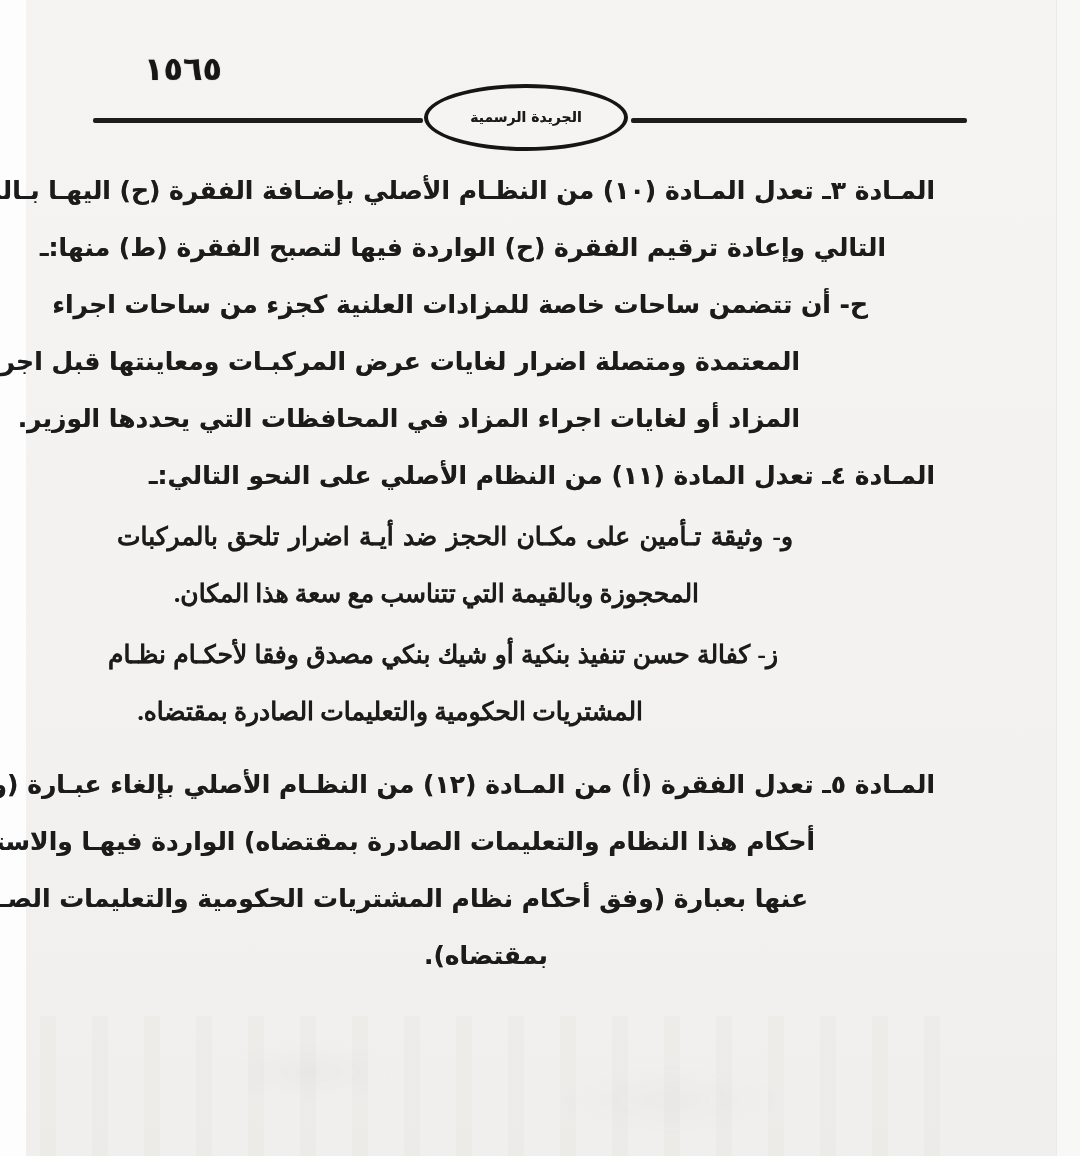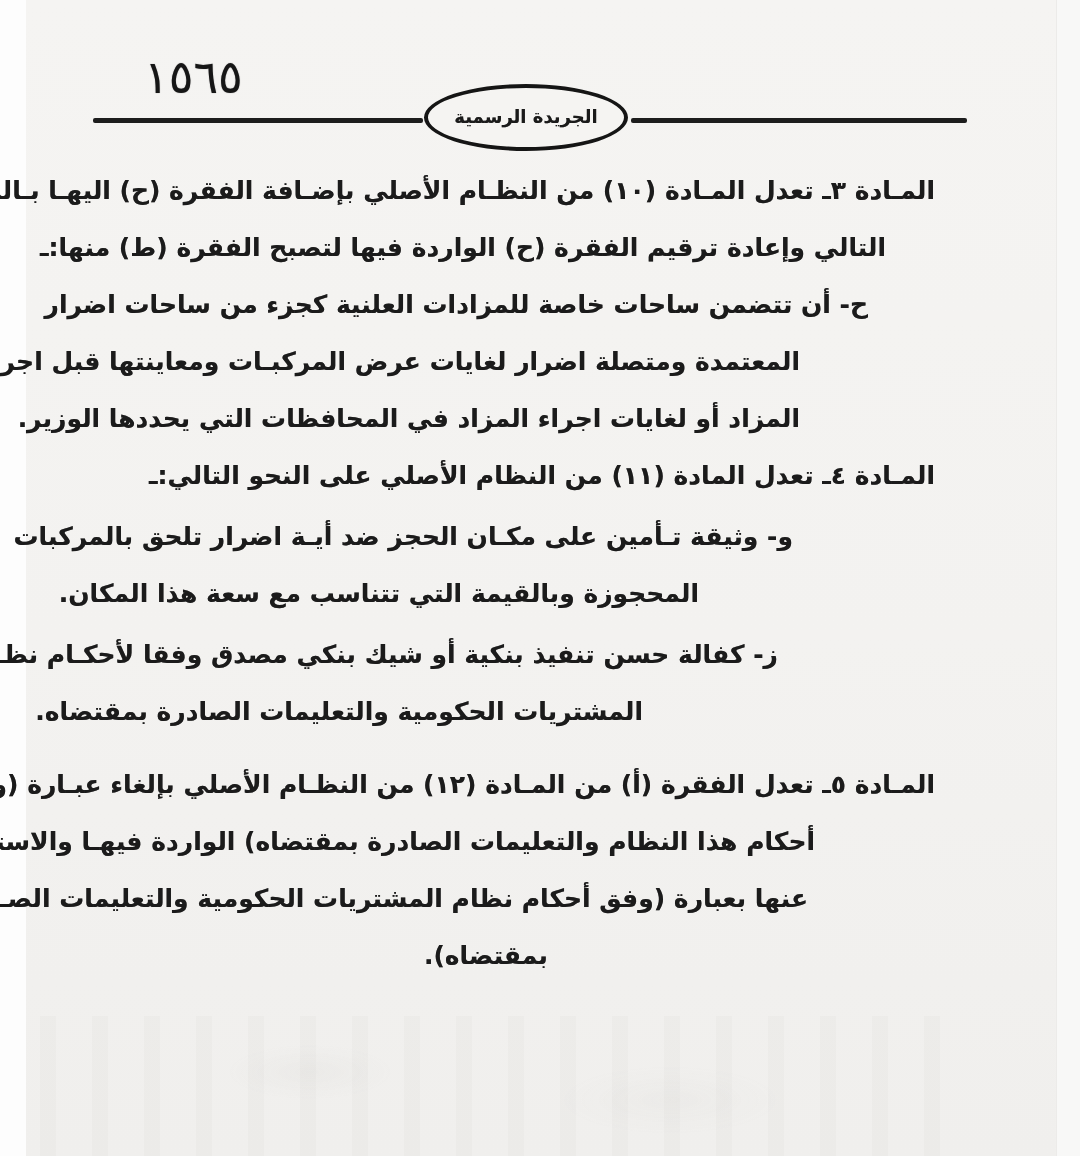--- a/index.html
+++ b/index.html
@@ -21,35 +21,35 @@
     background:
       repeating-linear-gradient(90deg, rgba(170,168,162,.10) 0 16px, rgba(0,0,0,0) 16px 52px),
       radial-gradient(120px 40px at 30% 40%, rgba(160,158,152,.12), rgba(0,0,0,0) 70%),
       radial-gradient(160px 50px at 70% 60%, rgba(160,158,152,.10), rgba(0,0,0,0) 70%);
   }
 
   
   .header{position:relative;height:162px;}
   .page-number{
     position:absolute;left:144px;top:50px;
-    font-size:46px;font-weight:400;letter-spacing:2px;color:#161616;
+    font-size:32px;font-weight:700;letter-spacing:2px;color:#161616;
     text-shadow:0 0 1px rgba(22,22,22,.5);
   }
   .rule{position:absolute;top:118px;height:5px;background:#1d1d1d;border-radius:2px;}
   .rule.left{left:93px;width:330px;}
   .rule.right{left:631px;width:336px;}
   .banner-ellipse{
     position:absolute;left:424px;top:84px;width:204px;height:67px;
     border:4px solid #151515;border-radius:50%;
     background:#f5f4f2;
     display:flex;align-items:center;justify-content:center;
     box-sizing:border-box;
   }
   .banner-text{
-    font-size:18px;font-weight:700;color:#1a1a1a;direction:rtl;
+    font-size:14px;font-weight:700;color:#1a1a1a;direction:rtl;
     text-shadow:0 0 .5px rgba(26,26,26,.6);
     padding-bottom:2px;
   }
 
   
   .content{
     position:relative;direction:rtl;
     margin-right:145px;margin-left:93px;
     font-weight:700;font-size:25px;color:#1b1b1b;
     text-shadow:0 0 .6px rgba(27,27,27,.55);
@@ -71,21 +71,21 @@
   .p5-l1{padding-right:236px;padding-left:189px;}
   .p6-l0{padding-right:72px;padding-left:107px;}
   .p7-l0{padding-right:157px;padding-left:15px;}
   .p7-l1{padding-right:292px;padding-left:180px;}
   .p8-l0{padding-right:0;   padding-left:3px;}
   .p8-l1{padding-right:120px;padding-left:0;}
   .p8-l2{padding-right:127px;padding-left:0;}
   .p8-l3{padding-right:387px;padding-left:0;text-align:right;text-align-last:right;}
 
   .para{margin:0;}
-  .gap-sm{margin-top:4px;}
+  .gap-sm{margin-top:4px;font-family:Liberation Serif, serif;}
   .gap-md{margin-top:12px;}
   .gap-lg{margin-top:16px;}
 </style>
 </head>
 <body>
 
 <div class="page">
 
   <div class="edge-left"></div>
   <div class="edge-right"></div>
@@ -101,21 +101,21 @@
   </div>
 
   <div class="content">
 
     <div class="para">
       <div class="ln p1-l0">المـادة ٣ـ تعدل المـادة (١٠) من النظـام الأصلي بإضـافة الفقرة (ح) اليهـا بـالنص</div>
       <div class="ln p1-l1">التالي وإعادة ترقيم الفقرة (ح) الواردة فيها لتصبح الفقرة (ط) منها:ـ</div>
     </div>
 
     <div class="para">
-      <div class="ln p2-l0">ح- أن تتضمن ساحات خاصة للمزادات العلنية كجزء من ساحات اضرار</div>
+      <div class="ln p2-l0">ح- أن تتضمن ساحات خاصة للمزادات العلنية كجزء من ساحات اجراء</div>
       <div class="ln p2-l1">المعتمدة ومتصلة اضرار لغايات عرض المركبـات ومعاينتها قبل اجراء</div>
       <div class="ln p2-l2">المزاد أو لغايات اجراء المزاد في المحافظات التي يحددها الوزير.</div>
     </div>
 
     <div class="para">
       <div class="ln p3-l0">المـادة ٤ـ تعدل المادة (١١) من النظام الأصلي على النحو التالي:ـ</div>
     </div>
 
 
     <div class="para gap-sm">

